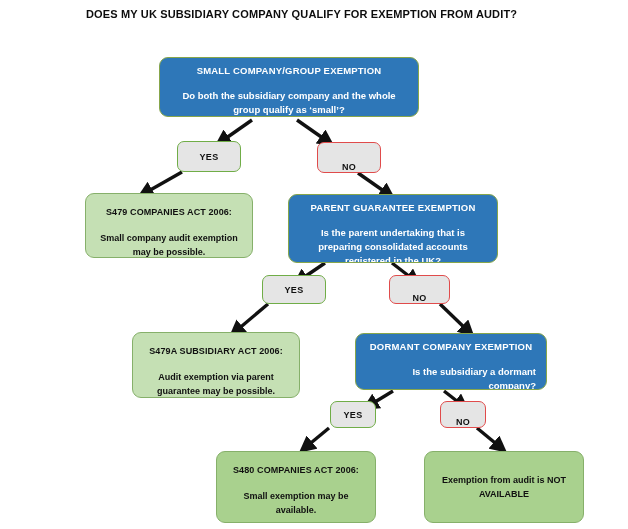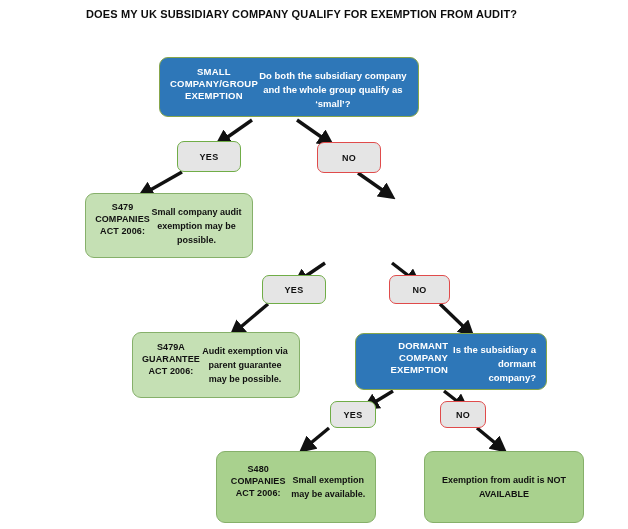--- a/index.html
+++ b/index.html
@@ -34,21 +34,21 @@
     font-size: 11px;
     font-weight: bold;
     letter-spacing: 0.15px;
     color: #0d0d0d;
     white-space: nowrap;
   }
   .node {
     position: absolute;
     box-sizing: border-box;
     display: flex;
-    flex-direction: row;
+    flex-direction: column;
     align-items: center;
     justify-content: center;
     text-align: center;
     border-radius: 9px;
     overflow: hidden;
   }
   .node-question {
     background: #2e77b8;
     border: 1px solid #87a64b;
     color: #ffffff;
@@ -64,21 +64,21 @@
   }
   .node-question .node-body {
     font-size: 9.5px;
     font-weight: bold;
     line-height: 14px;
   }
   .node-outcome {
     background: #a9d18e;
     border: 1px solid #86b06a;
     color: #101010;
-    padding: 24px 9px;
+    padding: 12px 9px;
     justify-content: flex-start;
   }
   .node-outcome.soft {
     background: #c5e0b4;
   }
   .node-outcome .node-heading {
     font-size: 9px;
     font-weight: bold;
     letter-spacing: 0.1px;
     line-height: 12px;
@@ -101,20 +101,21 @@
     font-size: 9px;
     font-weight: bold;
     letter-spacing: 0.3px;
     color: #101010;
   }
   .node-decision.yes {
     border: 1.4px solid #70ad47;
   }
   .node-decision.no {
     border: 1.4px solid #e04b4b;
+    justify-content: flex-end;
   }
 </style>
 </head>
 <body>
 
 <div id="canvas">
 
   <div class="chart-title">DOES MY UK SUBSIDIARY COMPANY QUALIFY FOR EXEMPTION FROM AUDIT?</div>
 
   <svg id="arrow-layer" width="628" height="529" viewBox="0 0 628 529" xmlns="http://www.w3.org/2000/svg">
@@ -150,31 +151,35 @@
 
   <div class="node node-decision no" style="left:317px; top:142px; width:64px; height:31px;">
     <span>NO</span>
   </div>
 
   <div class="node node-outcome soft" style="left:85px; top:193px; width:168px; height:65px;">
     <div class="node-heading">S479 COMPANIES ACT 2006:</div>
     <div class="node-body">Small company audit exemption may be possible.</div>
   </div>
 
+  <div class="node node-question" style="left:288px; top:194px; width:210px; height:69px;">
+    <div class="node-heading">PARENT GUARANTEE EXEMPTION</div>
+    <div class="node-body">Is the parent undertaking that is preparing consolidated accounts registered in the UK?</div>
+  </div>
 
   <div class="node node-decision yes" style="left:262px; top:275px; width:64px; height:29px;">
     <span>YES</span>
   </div>
 
   <div class="node node-decision no" style="left:389px; top:275px; width:61px; height:29px;">
     <span>NO</span>
   </div>
 
   <div class="node node-outcome soft" style="left:132px; top:332px; width:168px; height:66px;">
-    <div class="node-heading">S479A GUARANTEE ACT 2006:</div>
+    <div class="node-heading">S479A SUBSIDIARY ACT 2006:</div>
     <div class="node-body">Audit exemption via parent guarantee may be possible.</div>
   </div>
 
   <div class="node node-question" style="left:355px; top:333px; width:192px; height:57px;text-align:right;">
     <div class="node-heading">DORMANT COMPANY EXEMPTION</div>
     <div class="node-body">Is the subsidiary a dormant company?</div>
   </div>
 
   <div class="node node-decision yes" style="left:330px; top:401px; width:46px; height:27px;">
     <span>YES</span>

